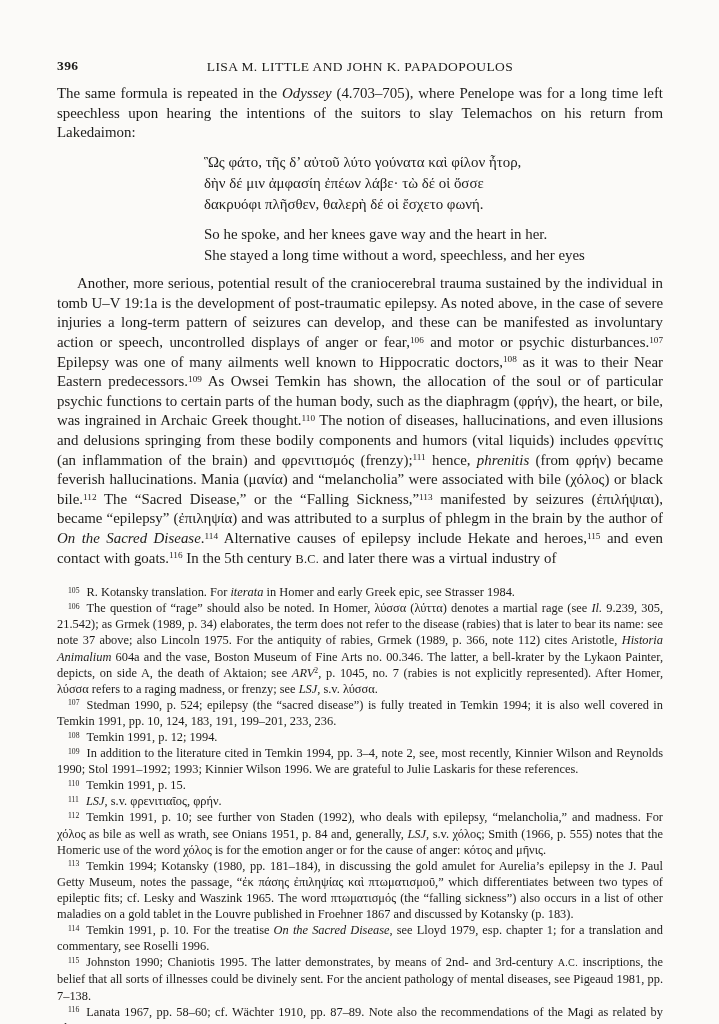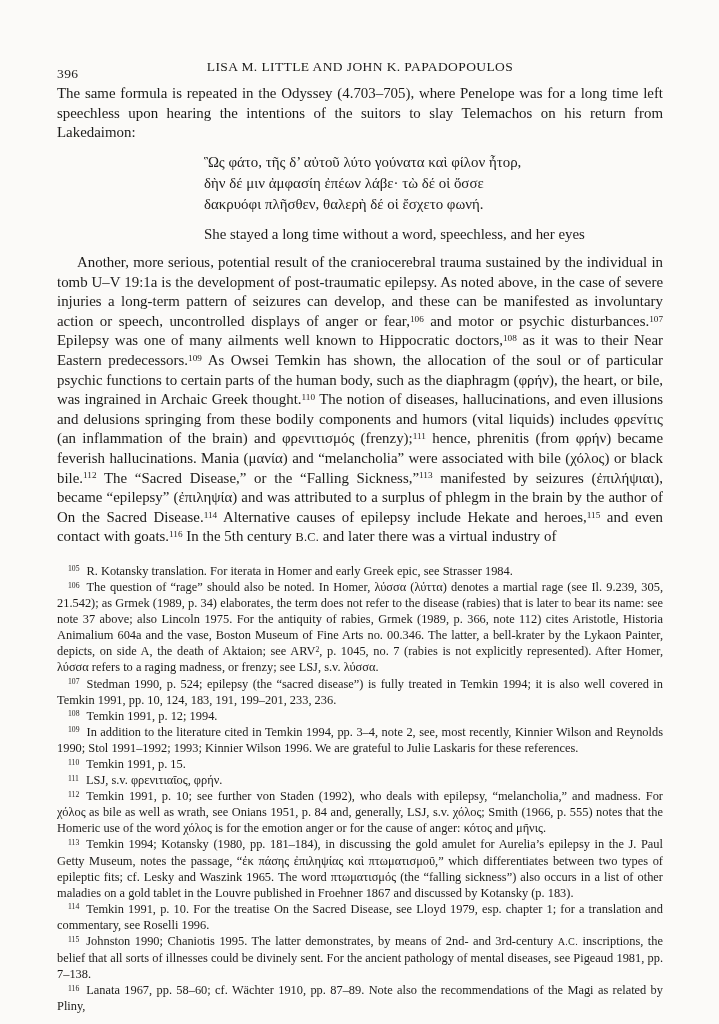--- a/index.html
+++ b/index.html
@@ -23,21 +23,22 @@
   .running-header {
     position: relative;
     height: 17px;
     margin-bottom: 17px;
     font-size: 13.5px;
     letter-spacing: 0.4px;
   }
   .page-num {
     position: absolute;
     left: 0;
-    top: 16px;
+    top: 8px;
+    font-weight: bold;
   }
   .head-title {
     position: absolute;
     left: 0;
     right: 0;
     top: 9px;
     text-align: center;
     white-space: nowrap;
   }
   
@@ -69,21 +70,21 @@
     text-indent: 11px;
   }
   sup.fn-num, sup.fn-ref, sup.seg-sup {
     font-size: 0.62em;
     line-height: 0;
     position: relative;
     top: -0.45em;
     vertical-align: baseline;
   }
   sup.fn-num { margin-right: 7px; }
-  .i { }
+  .i { font-style: italic; }
   .sc { font-size: 0.82em; letter-spacing: 0.3px; }
 </style>
 </head>
 <body>
 
 <div class="page">
   <header class="running-header">
     <span class="page-num">396</span>
     <span class="head-title">LISA M. LITTLE AND JOHN K. PAPADOPOULOS</span>
   </header>
@@ -91,20 +92,21 @@
   <main>
     <p class="body-par"><span>The same formula is repeated in the </span><span class="i">Odyssey</span><span> (4.703–705), where Penelope was for a long time left speechless upon hearing the intentions of the suitors to slay Telemachos on his return from Lakedaimon:</span></p>
 
     <blockquote class="quote">
       <div class="q-block">
           <div class="q-line">Ὣς φάτο, τῆς δ’ αὐτοῦ λύτο γούνατα καὶ φίλον ἦτορ,</div>
           <div class="q-line">δὴν δέ μιν ἀμφασίη ἐπέων λάβε· τὼ δέ οἱ ὄσσε</div>
           <div class="q-line">δακρυόφι πλῆσθεν, θαλερὴ δέ οἱ ἔσχετο φωνή.</div>
         </div>
       <div class="q-block">
+          <div class="q-line"><span>So he spoke, and her knees gave way and the heart in her.</span></div>
           <div class="q-line"><span>She stayed a long time without a word, speechless, and her eyes</span></div>
         </div>
     </blockquote>
 
     <p class="body-par indent"><span>Another, more serious, potential result of the craniocerebral trauma sustained by the individual in tomb U–V 19:1a is the development of post-traumatic epilepsy.  As noted above, in the case of severe injuries a long-term pattern of seizures can develop, and these can be manifested as involuntary action or speech, uncontrolled displays of anger or fear,</span><sup class="seg-sup">106</sup><span> and motor or psychic disturbances.</span><sup class="seg-sup">107</sup><span>  Epilepsy was one of many ailments well known to Hippocratic doctors,</span><sup class="seg-sup">108</sup><span> as it was to their Near Eastern predecessors.</span><sup class="seg-sup">109</sup><span>  As Owsei Temkin has shown, the allocation of the soul or of particular psychic functions to certain parts of the human body, such as the diaphragm (φρήν), the heart, or bile, was ingrained in Archaic Greek thought.</span><sup class="seg-sup">110</sup><span>  The notion of diseases, hallucinations, and even illusions and delusions springing from these bodily components and humors (vital liquids) includes φρενίτις (an inflammation of the brain) and φρενιτισμός (frenzy);</span><sup class="seg-sup">111</sup><span> hence, </span><span class="i">phrenitis</span><span> (from φρήν) became feverish hallucinations.  Mania (μανία) and “melancholia” were associated with bile (χόλος) or black bile.</span><sup class="seg-sup">112</sup><span>  The “Sacred Disease,” or the “Falling Sickness,”</span><sup class="seg-sup">113</sup><span> manifested by seizures (ἐπιλήψιαι), became “epilepsy” (ἐπιληψία) and was attributed to a surplus of phlegm in the brain by the author of </span><span class="i">On the Sacred Disease</span><span>.</span><sup class="seg-sup">114</sup><span>  Alternative causes of epilepsy include Hekate and heroes,</span><sup class="seg-sup">115</sup><span> and even contact with goats.</span><sup class="seg-sup">116</sup><span>  In the 5th century </span><span class="sc">B.C.</span><span> and later there was a virtual industry of</span></p>
 
     <section class="footnotes">
         <p class="footnote"><sup class="fn-num">105</sup><span>R. Kotansky translation.  For </span><span class="i">iterata</span><span> in Homer and early Greek epic, see Strasser 1984.</span></p>
         <p class="footnote"><sup class="fn-num">106</sup><span>The question of “rage” should also be noted.  In Homer, λύσσα (λύττα) denotes a martial rage (see </span><span class="i">Il.</span><span>  9.239, 305, 21.542); as Grmek (1989, p. 34) elaborates, the term does not refer to the disease (rabies) that is later to bear its name: see note 37 above; also Lincoln 1975.  For the antiquity of rabies, Grmek (1989, p. 366, note 112) cites Aristotle, </span><span class="i">Historia Animalium</span><span> 604a and the vase, Boston Museum of Fine Arts no. 00.346.  The latter, a bell-krater by the Lykaon Painter, depicts, on side A, the death of Aktaion; see </span><span class="i">ARV</span><sup class="seg-sup">2</sup><span>, p. 1045, no. 7 (rabies is not explicitly represented).  After Homer, λύσσα refers to a raging madness, or frenzy; see </span><span class="i">LSJ</span><span>, s.v. λύσσα.</span></p>
         <p class="footnote"><sup class="fn-num">107</sup><span>Stedman 1990, p. 524; epilepsy (the “sacred disease”) is fully treated in Temkin 1994; it is also well covered in Temkin 1991, pp. 10, 124, 183, 191, 199–201, 233, 236.</span></p>

